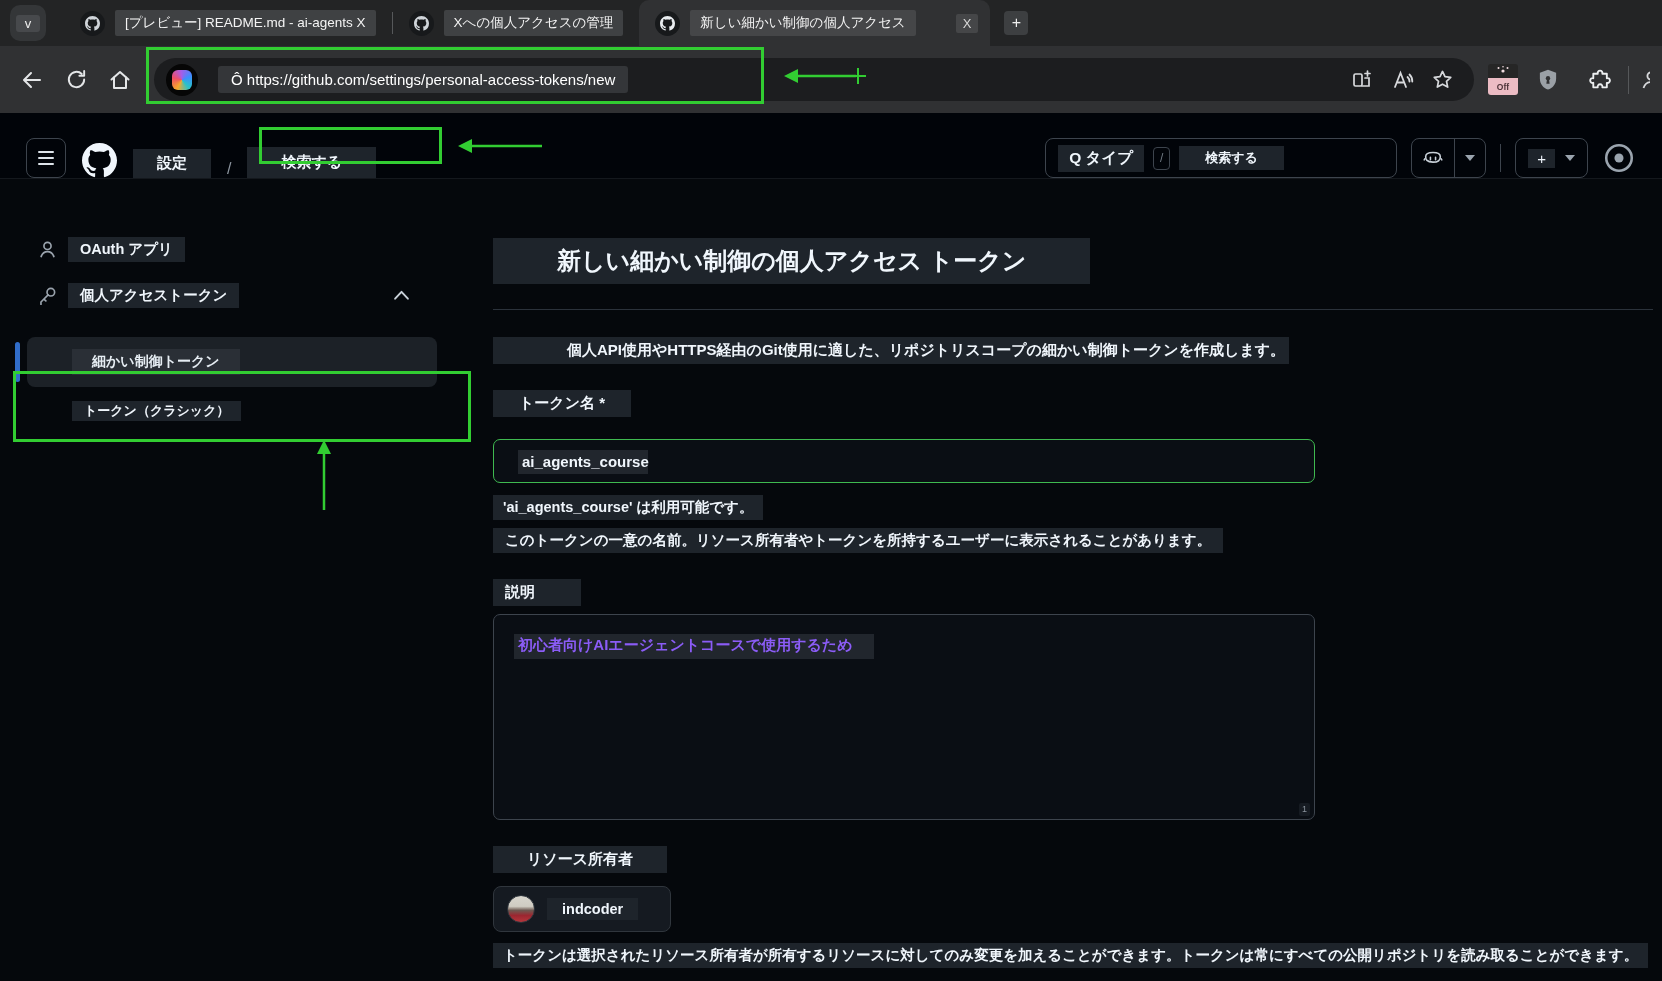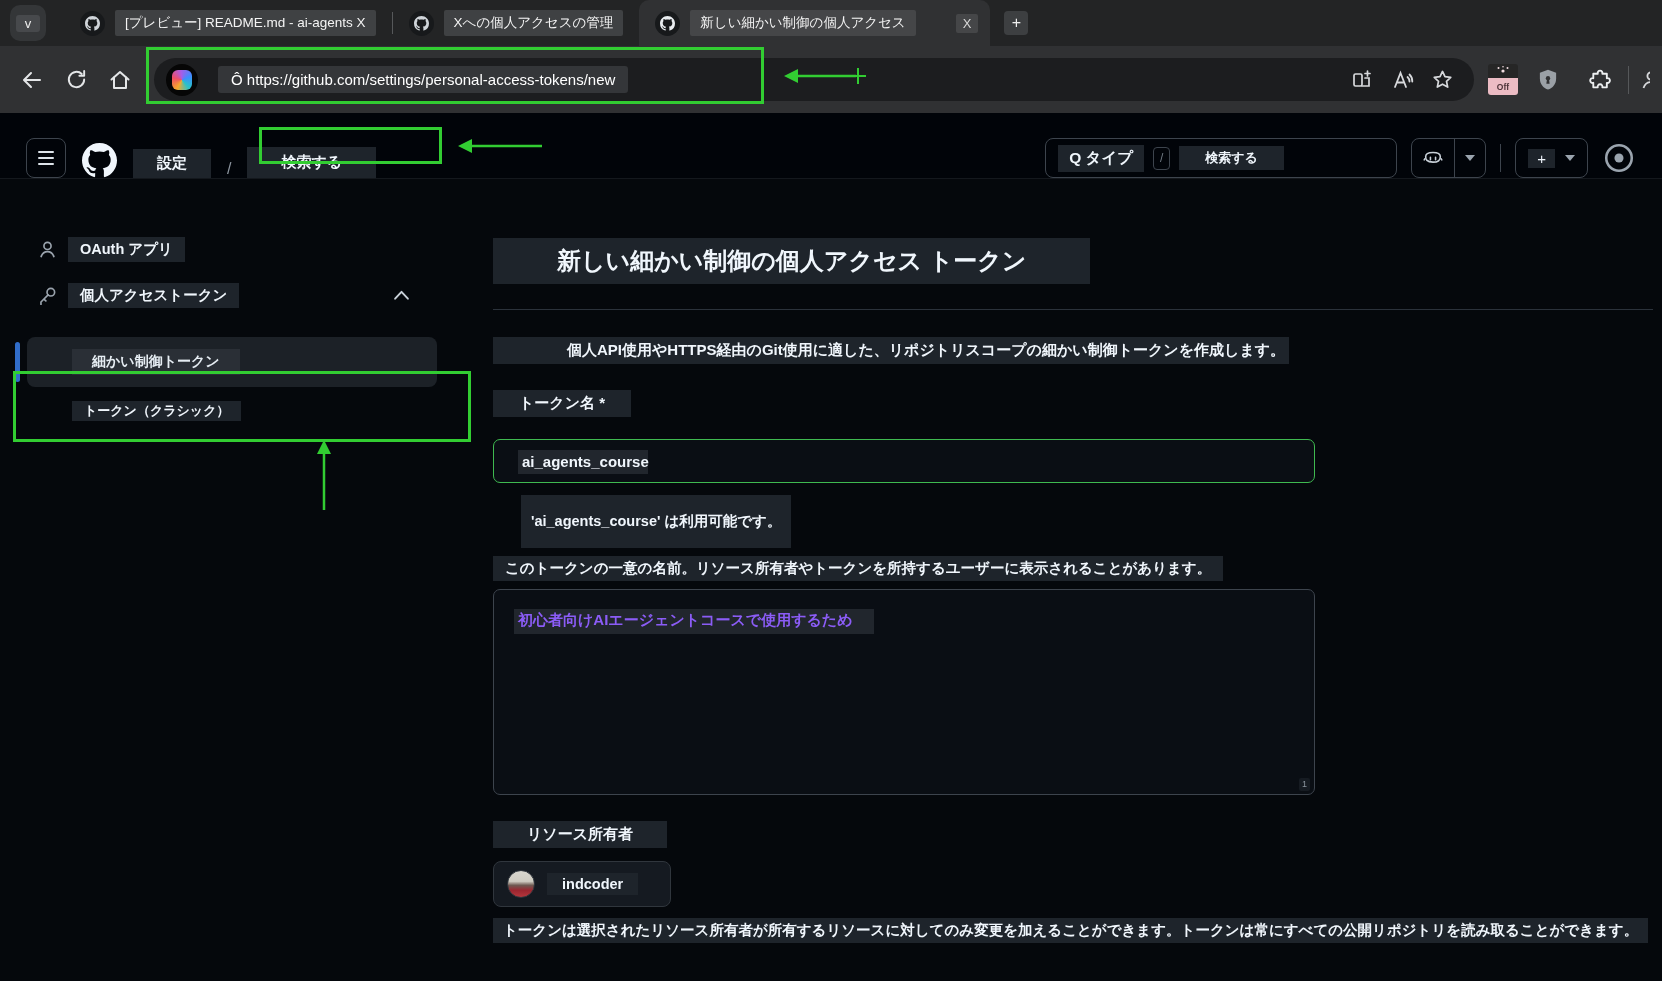--- a/index.html
+++ b/index.html
@@ -99,21 +99,21 @@
   .title-box { display:inline-block; font-size:24px; font-weight:bold; padding:7px 64px; }
   .main-divider { margin-top:25px; border-top:1px solid #2b323b; width:1160px; }
   .intro { display:inline-block; margin-top:27px; font-size:15px; font-weight:600; padding:4px 4px 4px 74px; }
   .fld-label { display:block; margin-top:26px; }
   .fld-label span { display:inline-block; font-size:15px; font-weight:600; padding:4px 26px; }
   .token-wrap { position:relative; margin-top:22px; width:822px; height:44px;
     border:1px solid #3fb950; border-radius:7px; background:#0a0e14; }
   .token-wrap .hl-bg { position:absolute; left:24px; top:10px; width:130px; height:24px; background:#21262d; }
   .token-wrap input { position:absolute; inset:0; width:100%; height:100%; background:transparent; border:none; outline:none;
     color:#f0f6fc; font-size:15px; font-weight:600; padding-left:28px; font-family:"Liberation Sans", sans-serif; }
-  .success-msg { display:inline-block; margin-top:12px; font-size:14.5px; font-weight:600; padding:17px 10px;margin-left:28px; }
+  .success-msg { display:inline-block; margin-top:12px; font-size:14.5px; font-weight:600; padding:3px 10px; }
   .note-msg { display:inline-block; margin-top:8px; font-size:14.5px; font-weight:600; padding:3px 12px; white-space:nowrap; }
   .desc-label span { padding:4px 46px 4px 12px; }
   .ta-wrap { position:relative; margin-top:8px; width:822px; height:206px;
     border:1px solid #3d444d; border-radius:7px; background:#0a0e14; }
   .ta-wrap .hl-bg { position:absolute; left:20px; top:19px; width:360px; height:25px; background:#21262d; }
   .ta-wrap textarea { position:absolute; inset:0; width:100%; height:100%; background:transparent; border:none; outline:none; resize:none;
     color:#8b5cf6; font-size:15px; font-weight:600; padding:21px 24px; font-family:"Liberation Sans", sans-serif; }
   .ta-grip { position:absolute; right:4px; bottom:3px; width:11px; height:13px; background:#161b22;
     color:#8b949e; font-size:9px; line-height:13px; text-align:center; border-radius:2px;}
   .owner-label span { padding:4px 34px; }
@@ -333,20 +333,23 @@
   <label class="fld-label">
     <span class="hl">トークン名 *</span>
   </label>
   <div class="token-wrap">
     <div class="hl-bg"></div>
     <input type="text" value="ai_agents_course" style="">
   </div>
   <div><span class="hl success-msg">'ai_agents_course' は利用可能です。</span></div>
   <div><span class="hl note-msg">このトークンの一意の名前。リソース所有者やトークンを所持するユーザーに表示されることがあります。</span></div>
 
+  <label class="fld-label desc-label">
+    <span class="hl">説明</span>
+  </label>
   <div class="ta-wrap">
     <div class="hl-bg"></div>
     <textarea style="">初心者向けAIエージェントコースで使用するため</textarea>
     <span class="ta-grip">1</span>
   </div>
 
   <label class="fld-label owner-label">
     <span class="hl">リソース所有者</span>
   </label>
   <div class="owner-btn">

